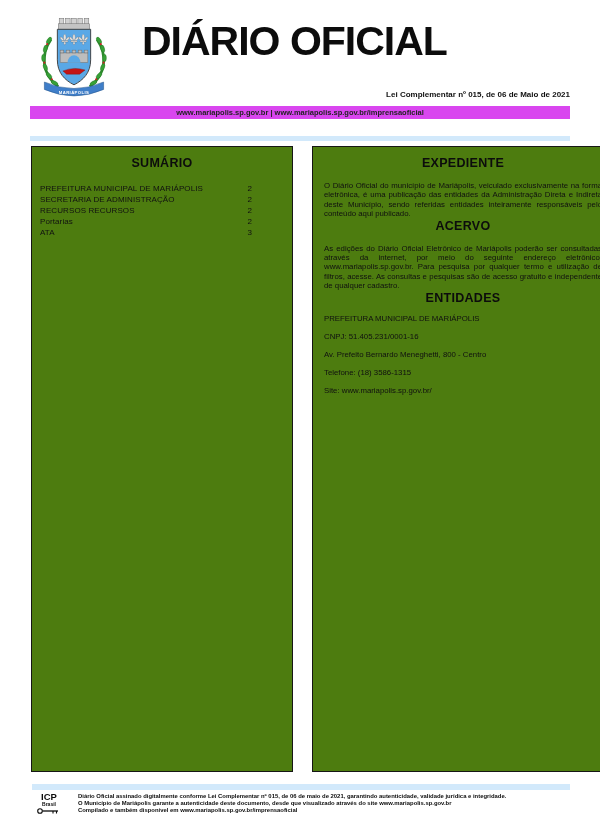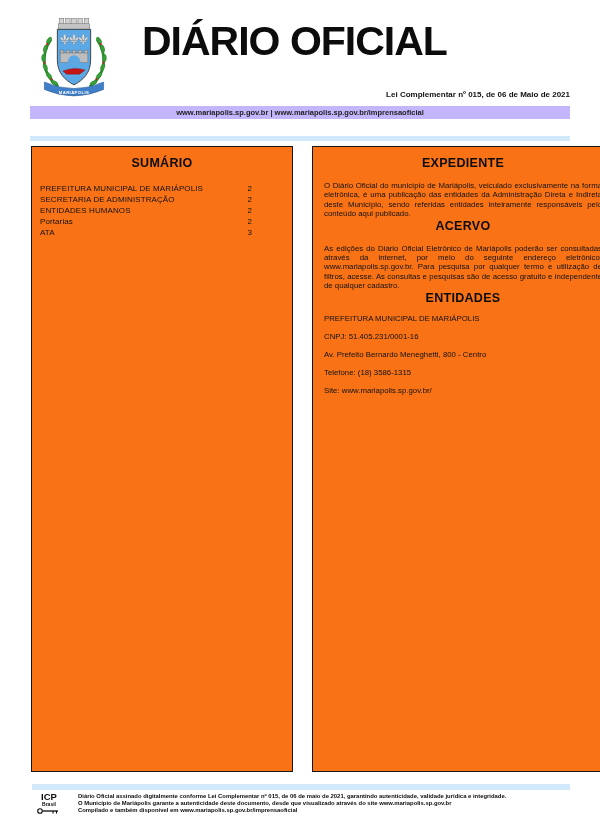--- a/index.html
+++ b/index.html
@@ -8,33 +8,33 @@
 
   
   .crest{position:absolute;left:37px;top:11px;width:74px;height:94px;}
   .mast-title{position:absolute;left:142px;top:18px;font-size:41px;font-weight:900;
               letter-spacing:-1px;color:#0c0c0c;white-space:nowrap;}
   .mast-sub{position:absolute;left:143px;top:62px;font-size:20.5px;font-weight:400;
             letter-spacing:.4px;color:#161616;white-space:nowrap;}
   .law-note{position:absolute;right:30px;top:90px;font-size:8px;font-weight:700;color:#111;}
 
   
-  .urlbar{position:absolute;left:30px;right:30px;top:106px;height:13px;background:#c4b5fd;
+  .urlbar{position:absolute;left:30px;right:30px;top:106px;height:13px;background:#d946ef;
           display:flex;align-items:center;justify-content:center;font-size:7.5px;
           font-weight:700;color:#222;}
   .daterow{position:absolute;left:30px;right:30px;top:119px;height:14px;background:#fff;
            border-top:1px solid #000;border-bottom:1px solid #000;font-size:8px;color:#111;}
   .daterow .dr-left{position:absolute;left:3px;top:50%;transform:translateY(-50%);}
   .daterow .dr-center{position:absolute;left:0;right:0;top:50%;transform:translateY(-50%);
                       text-align:center;}
   .daterow .dr-right{position:absolute;right:3px;top:50%;transform:translateY(-50%);}
   .strip{position:absolute;left:30px;right:30px;top:136px;height:5px;background:#d2e9fb;}
 
   
-  .col{position:absolute;top:146px;height:626px;background:#f97316;border:1.5px solid #161616;
+  .col{position:absolute;top:146px;height:626px;background:#4d7c0f;border:1.5px solid #161616;
        box-sizing:border-box;}
   .col-left{left:31px;width:262px;}
   .col-right{left:312px;width:302px;}
   .box-heading{margin-top:9px;text-align:center;font-size:12.5px;font-weight:700;
                letter-spacing:.3px;color:#0c0c0c;}
 
   .toc{margin-top:13px;padding:0 0 0 8px;}
   .toc-row{display:flex;align-items:flex-start;font-size:8px;line-height:11px;color:#111;
            padding-right:40px;}
   .toc-label{flex:0 0 172px;letter-spacing:.1px;}
@@ -141,21 +141,21 @@
     <div class="toc">
       <div class="toc-row">
         <span class="toc-label">PREFEITURA MUNICIPAL DE MARIÁPOLIS</span>
         <span class="toc-page">2</span>
       </div>
       <div class="toc-row">
         <span class="toc-label">SECRETARIA DE ADMINISTRAÇÃO</span>
         <span class="toc-page">2</span>
       </div>
       <div class="toc-row">
-        <span class="toc-label">ENTIDADES HUMANOS</span>
+        <span class="toc-label">RECURSOS RECURSOS</span>
         <span class="toc-page">2</span>
       </div>
       <div class="toc-row">
         <span class="toc-label">Portarias</span>
         <span class="toc-page">2</span>
       </div>
       <div class="toc-row">
         <span class="toc-label">ATA</span>
         <span class="toc-page">3</span>
       </div>

